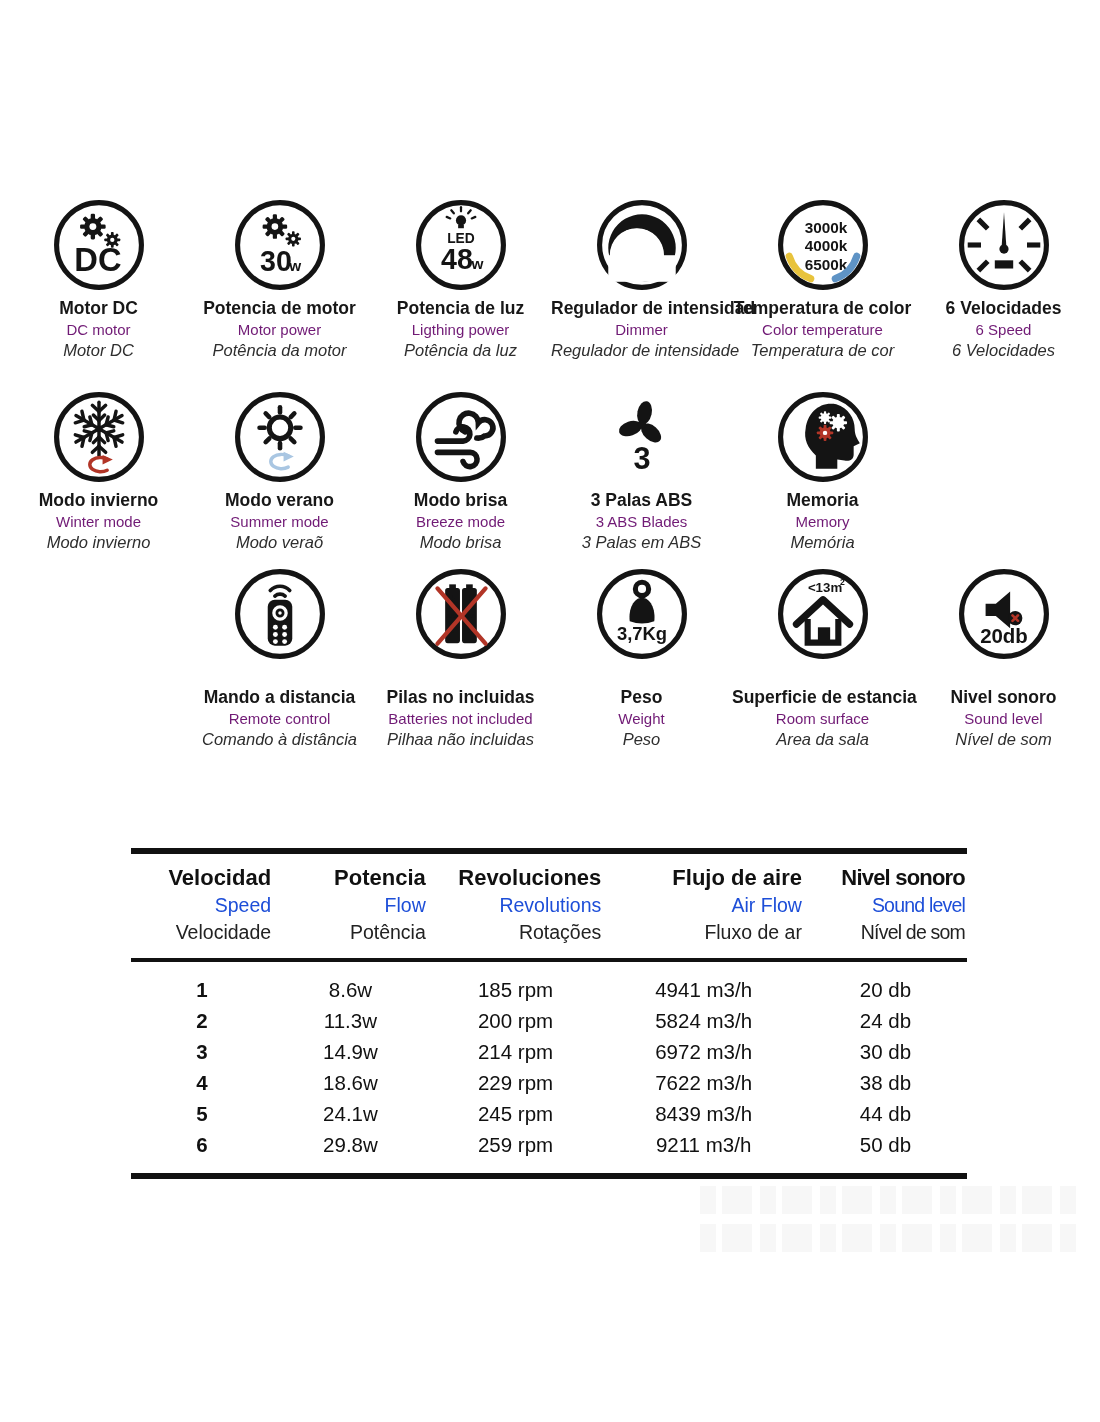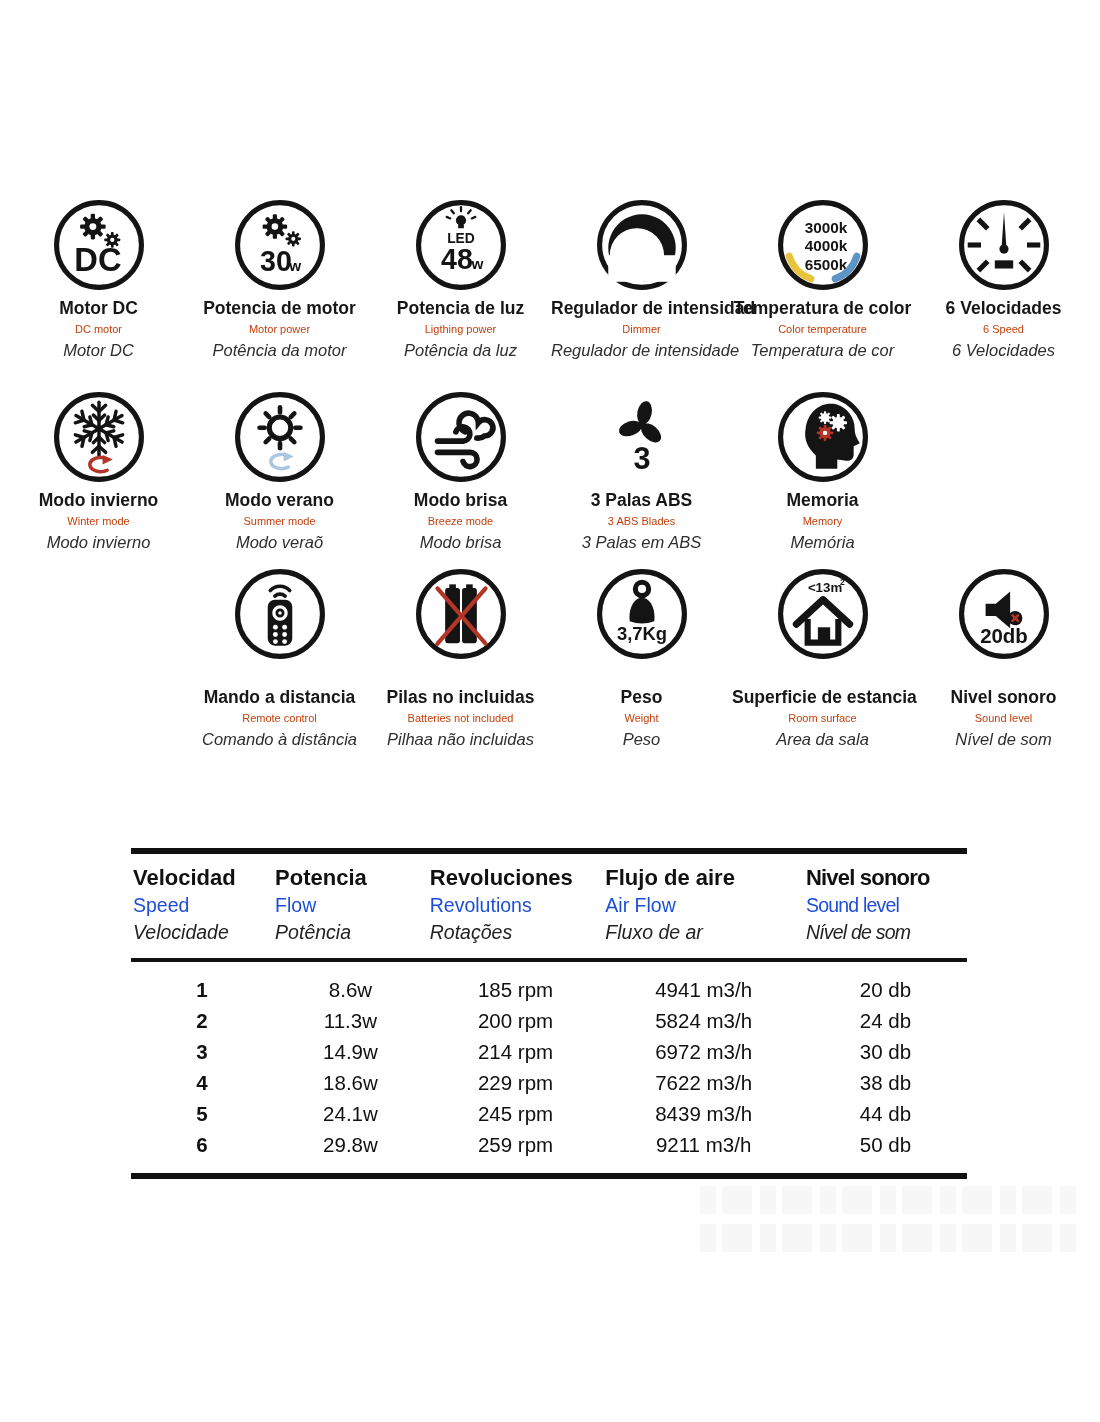--- a/index.html
+++ b/index.html
@@ -16,39 +16,39 @@
   .grid { padding-top:199px; }
   .feat-row { display:flex; padding-left:8px; }
   .feat-row.r2 { margin-top:30px; }
   .feat-row.r3 { margin-top:15px; }
   .feat { width:181px; text-align:center; flex:0 0 181px; }
   .feat.spacer { visibility:hidden; }
   .feat svg.ic { width:92px; height:92px; display:block; margin:0 auto; }
   .labels { margin-top:7px; line-height:21px; }
   .r3 .labels { margin-top:27px; }
   .l-es { font-weight:bold; font-size:17.5px; color:#171717; white-space:nowrap; }
-  .l-en { font-size:11px; color:#c2410c; white-space:nowrap; }
+  .l-en { font-size:15px; color:#701a75; white-space:nowrap; }
   .l-pt { font-size:16.5px; font-style:italic; color:#2e2e2e; white-space:nowrap; }
   .ring { fill:none; stroke:#141414; stroke-width:5; }
   svg text { font-family:"Liberation Sans","DejaVu Sans",sans-serif; fill:#141414; }
   
   .spec-table-wrap { position:absolute; left:131px; top:848px; width:836px; }
   table.spec { width:100%; border-collapse:collapse;
     border-top:6px solid #111; border-bottom:6px solid #111; }
   .spec thead tr { border-bottom:4px solid #111; }
   .spec th { padding:10px 2px 12px 2px; font-weight:normal; vertical-align:top; }
   .h-es { font-weight:bold; font-size:22px; line-height:28px; color:#111; }
   .h-en { font-size:19.5px; line-height:27px; color:#1d4ed8; }
-  .h-pt { font-size:19.5px; line-height:27px; font-style:italic; color:#222; }
+  .h-pt { font-size:19.5px; line-height:27px; color:#222; }
   .spec th.cond div { letter-spacing:-0.8px; }
   .spec tbody td { font-size:20.5px; line-height:29px; text-align:center; color:#111; }
   .spec tbody tr:first-child td { padding-top:13px; }
   .spec tbody tr:last-child td { padding-bottom:14px; }
   .spec td.speed { font-weight:bold; }
-  .spec th { text-align:left; }
+  .spec th { text-align:right; }
   
   .watermark { position:absolute; left:700px; top:1186px; width:380px; height:72px; }
   .watermark .wm-bar {
     height:28px; margin-bottom:10px;
     background:repeating-linear-gradient(90deg,#f7f7f7 0 16px,#ffffff 16px 22px,#f7f7f7 22px 52px,#ffffff 52px 60px);
   }
 </style>
 </head>
 <body>
 

